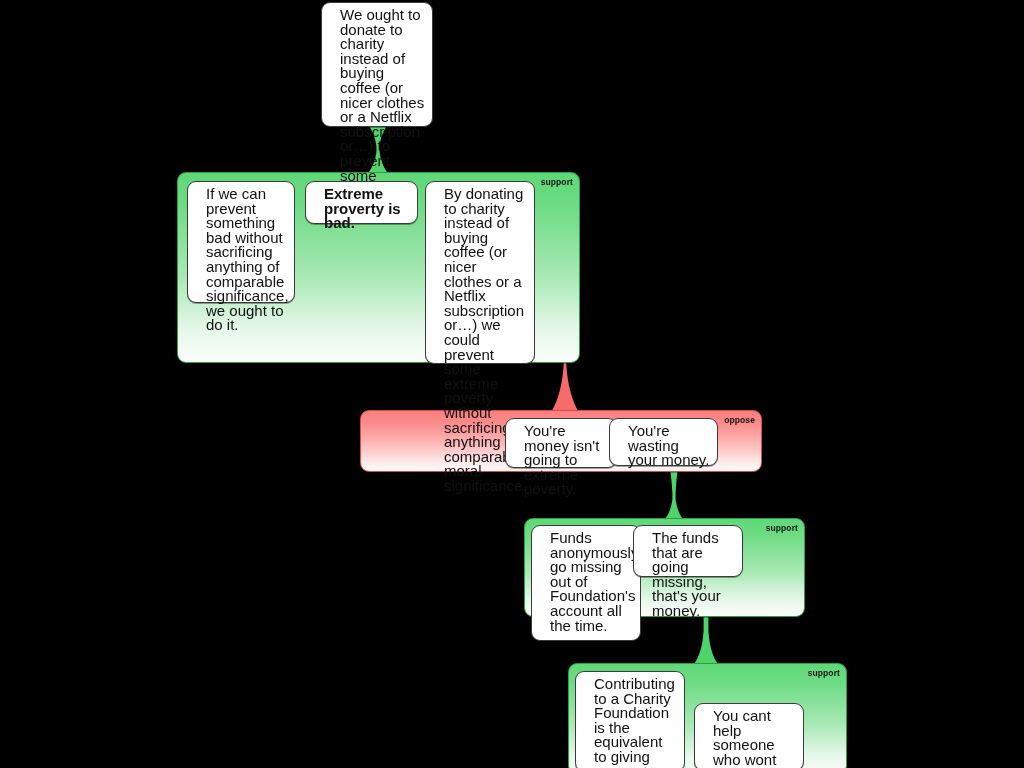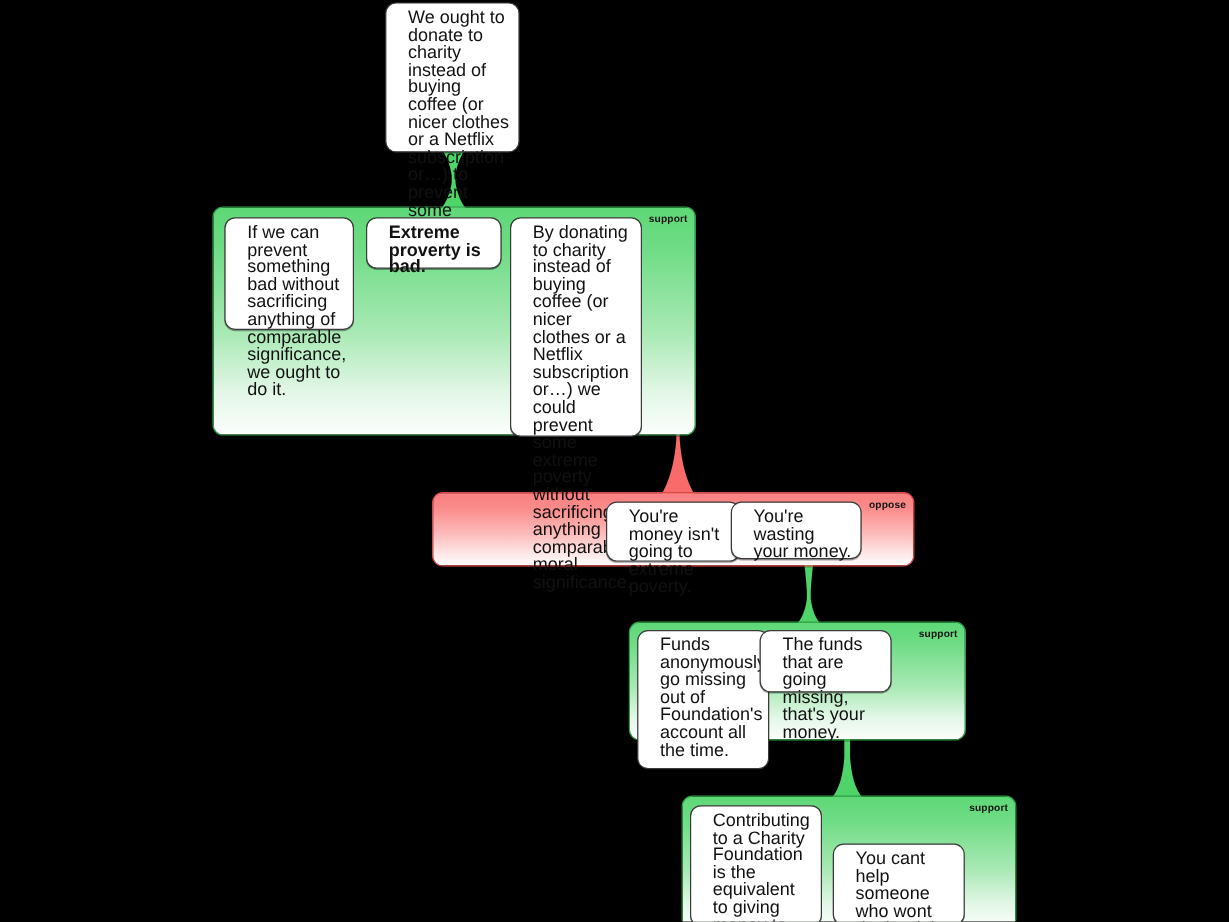--- a/index.html
+++ b/index.html
@@ -72,21 +72,21 @@
   <div class="conn" style="left:355px;top:122px;width:46px;height:54px;">
     <svg width="46" height="54" viewBox="0 0 46 54">
       <path d="M9,0 L37,0 C33,0 26,12 24.6,24 L24.6,30 C26,42 33,54 37,54 L9,54 C13,54 20,42 21.4,30 L21.4,24 C20,12 13,0 9,0 Z" fill="#4ed469"></path>
     </svg>
   </div>
 
   <div class="group support" id="group-support-1" style="left:177px;top:172px;width:403px;height:191px;">
     <span class="group-label">support</span>
   </div>
 
-  <div class="claim" style="left:187px;top:181px;width:108px;height:94px;">If we can prevent something bad without sacrificing anything of comparable significance, we ought to do it.</div>
+  <div class="claim" style="left:187px;top:181px;width:108px;height:122px;">If we can prevent something bad without sacrificing anything of comparable significance, we ought to do it.</div>
 
   <div class="claim" style="left:305px;top:181px;width:113px;height:43px;font-weight:bold;">Extreme proverty is bad.</div>
 
   <div class="claim" style="left:425px;top:181px;width:110px;height:183px;">By donating to charity instead of buying coffee (or nicer clothes or a Netflix subscription or…) we could prevent some extreme poverty without sacrificing anything of comparable moral significance.</div>
 
   <div class="conn" style="left:542px;top:216px;width:46px;height:198px;">
     <svg width="46" height="198" viewBox="0 0 46 198">
       <rect x="14" y="0" width="19" height="3.2" fill="#f96a6a"></rect>
       <path d="M21.6,2 L24.4,2 L24.4,150 C25.6,168 30,186 38,198 L8,198 C16,186 20.4,168 21.6,150 Z" fill="#f96a6a"></path>
     </svg>

